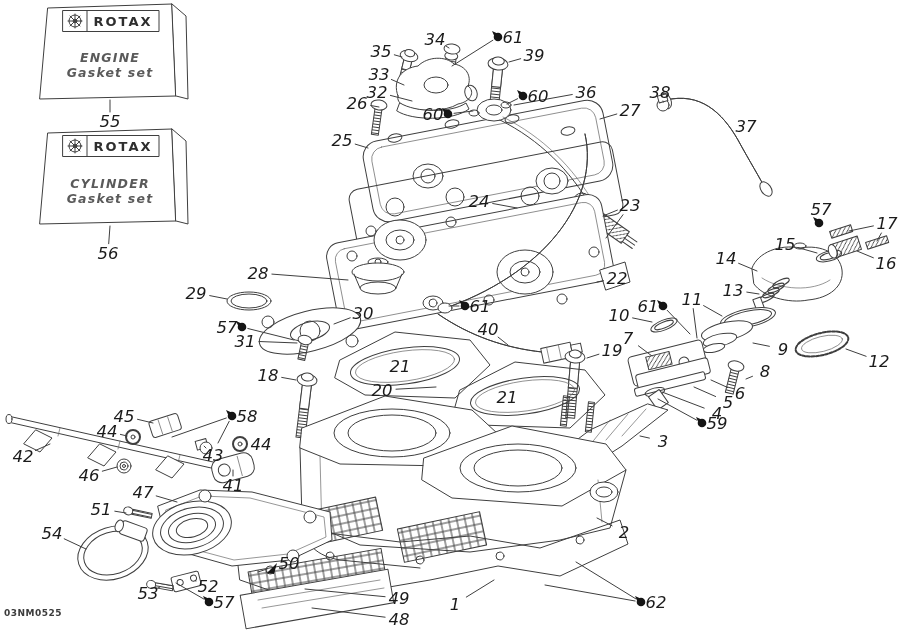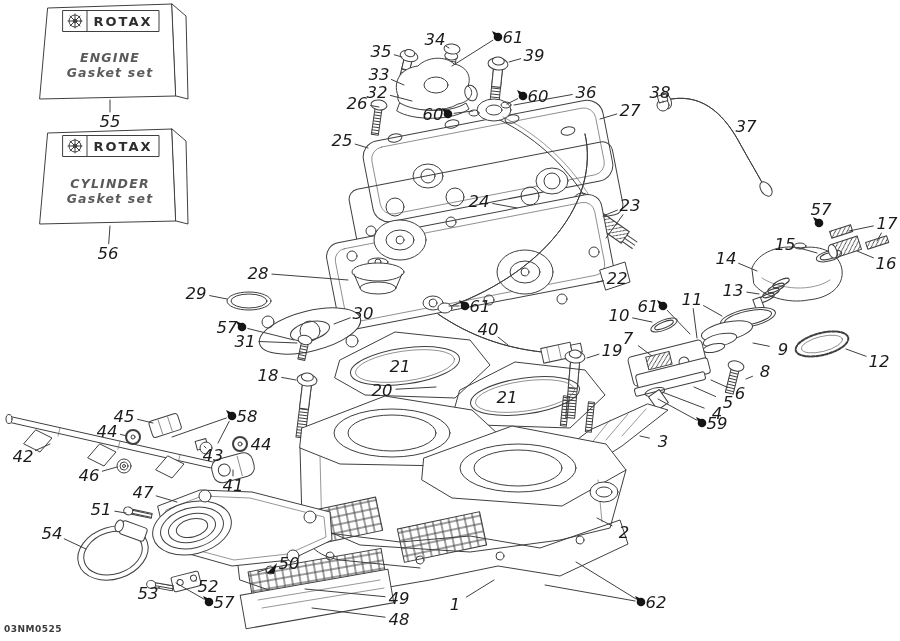--- a/index.html
+++ b/index.html
@@ -16,21 +16,21 @@
   #art .thin{stroke-width:.7;stroke:#6a6a6a;}
   #art .thick{stroke-width:2;}
   #art text{stroke:none;}
   .emboss{fill:none;stroke:#9a9a9a;stroke-width:.9;font:bold 27px "DejaVu Sans",sans-serif;
           letter-spacing:7px;opacity:.8;text-anchor:middle;}
   .logoTxt{font:bold 13px "DejaVu Sans",sans-serif;fill:#2e2e2e;letter-spacing:2px;text-anchor:middle;}
   .boxTitle{font:italic bold 12.5px "DejaVu Sans",sans-serif;fill:#5a5a5a;letter-spacing:1.2px;text-anchor:middle;}
   #callouts .num{font:italic 16.5px "DejaVu Sans",sans-serif;fill:#1b1b1b;text-anchor:middle;dominant-baseline:central;}
   #callouts .lead{stroke:#3f3f3f;stroke-width:1;fill:none;}
   #callouts .dot{fill:#151515;stroke:none;}
-  .drawing-number{position:absolute;left:4px;top:624px;font:bold 9px "DejaVu Sans",sans-serif;
+  .drawing-number{position:absolute;left:4px;top:608px;font:bold 9px "DejaVu Sans",sans-serif;
                   color:#3c3c3c;letter-spacing:.5px;}
 </style>
 </head>
 <body>
 
 <div class="stage">
 
 <svg id="art" width="900" height="641" viewBox="0 0 900 641">
   <defs>
     <pattern id="thr" width="3" height="3" patternUnits="userSpaceOnUse">

